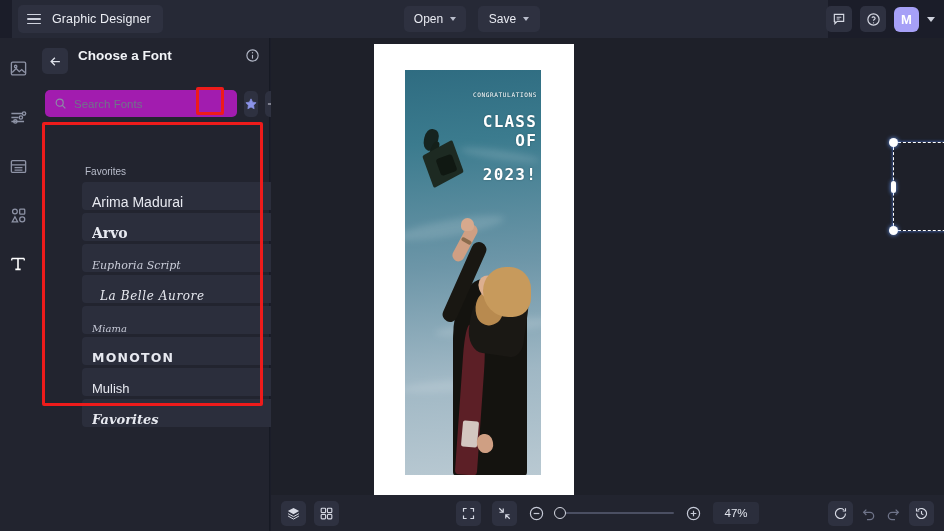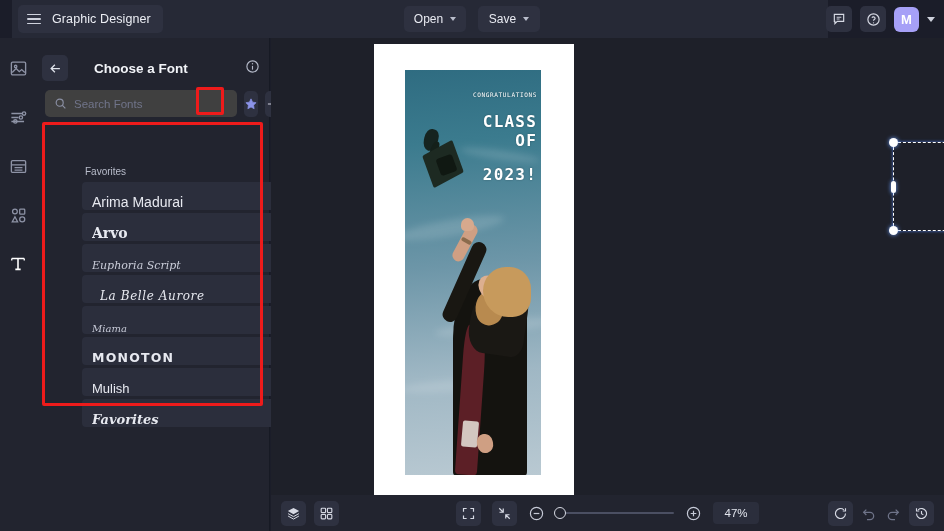--- a/index.html
+++ b/index.html
@@ -81,39 +81,39 @@
   }
   .rail-item.active { color: #ffffff; }
 
   
   .panel {
     position: absolute; left: 36px; top: 38px; width: 234px; bottom: 0;
     background: #22242f;
     border-right: 1px solid #171a24;
   }
   .panel-head {
-    display: flex; align-items: center; height: 40px;
-    padding: 0 9px 0 6px; margin-top: 10px; gap: 16px;
+    display: flex; height: 40px;
+    padding: 0 9px 0 6px; margin-top: 10px;
   }
   .backbtn {
     width: 26px; height: 26px; border-radius: 5px; background: #2e3140;
     display: flex; align-items: center; justify-content: center; color: #dfe2ea;
   }
   .panel-title {
     flex: 1; margin-left: 10px;
     font-size: 13.5px; font-weight: bold; color: #f2f4f8;
   }
   .info-ico { color: #b4b9c8; }
 
   .searchrow {
     display: flex; align-items: center; gap: 7px;
     padding: 0 9px; margin-top: 2px;
   }
   .searchbox {
-    flex: 1; height: 27px; border-radius: 5px; background: #404040;
+    flex: 1; height: 27px; border-radius: 5px; background: #a21caf;
     display: flex; align-items: center; gap: 7px; padding: 0 9px;
   }
   .searchbox input {
     flex: 1; background: transparent; border: 0; outline: 0;
     color: #d8dbe5; font-size: 11.5px; font-family: "Liberation Sans", sans-serif;
   }
   .searchbox input::placeholder { color: #70748a; }
   .sqbtn {
     width: 26px; height: 26px; border-radius: 5px; background: #2e3140;
     display: flex; align-items: center; justify-content: center; color: #cfd2dd;

